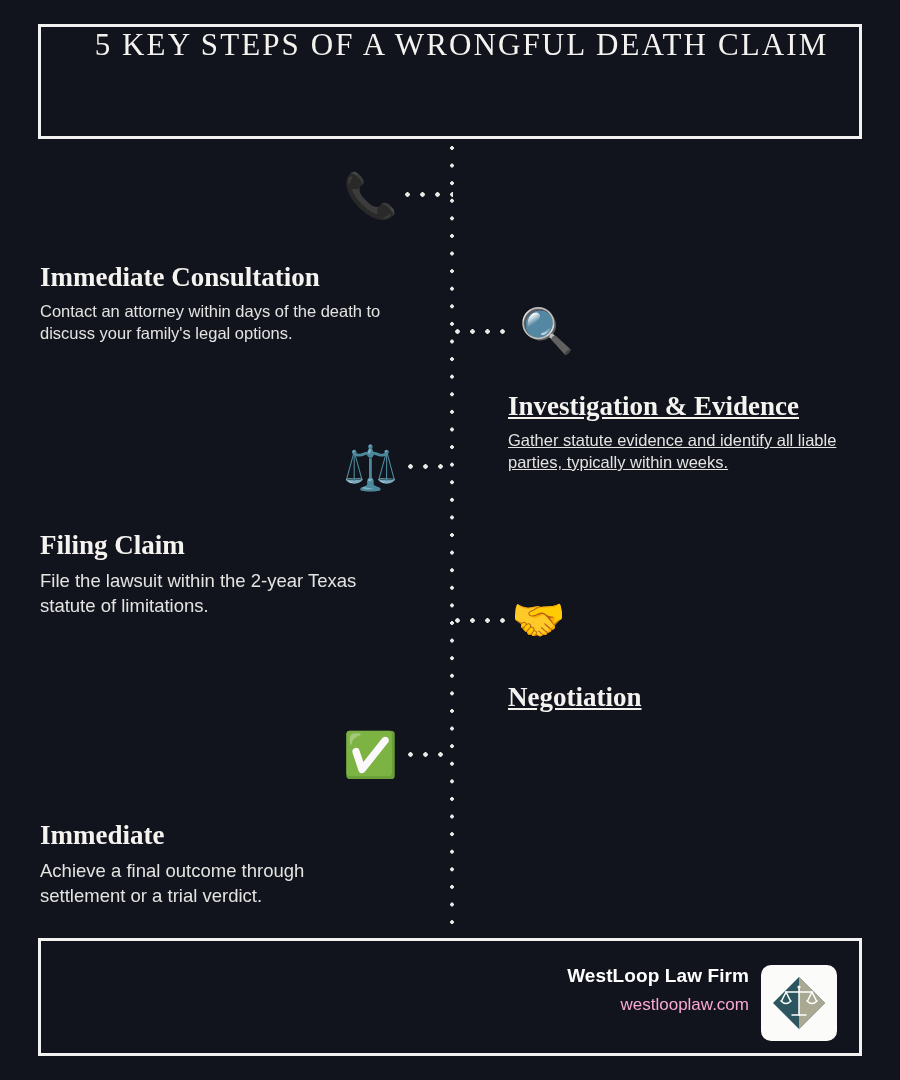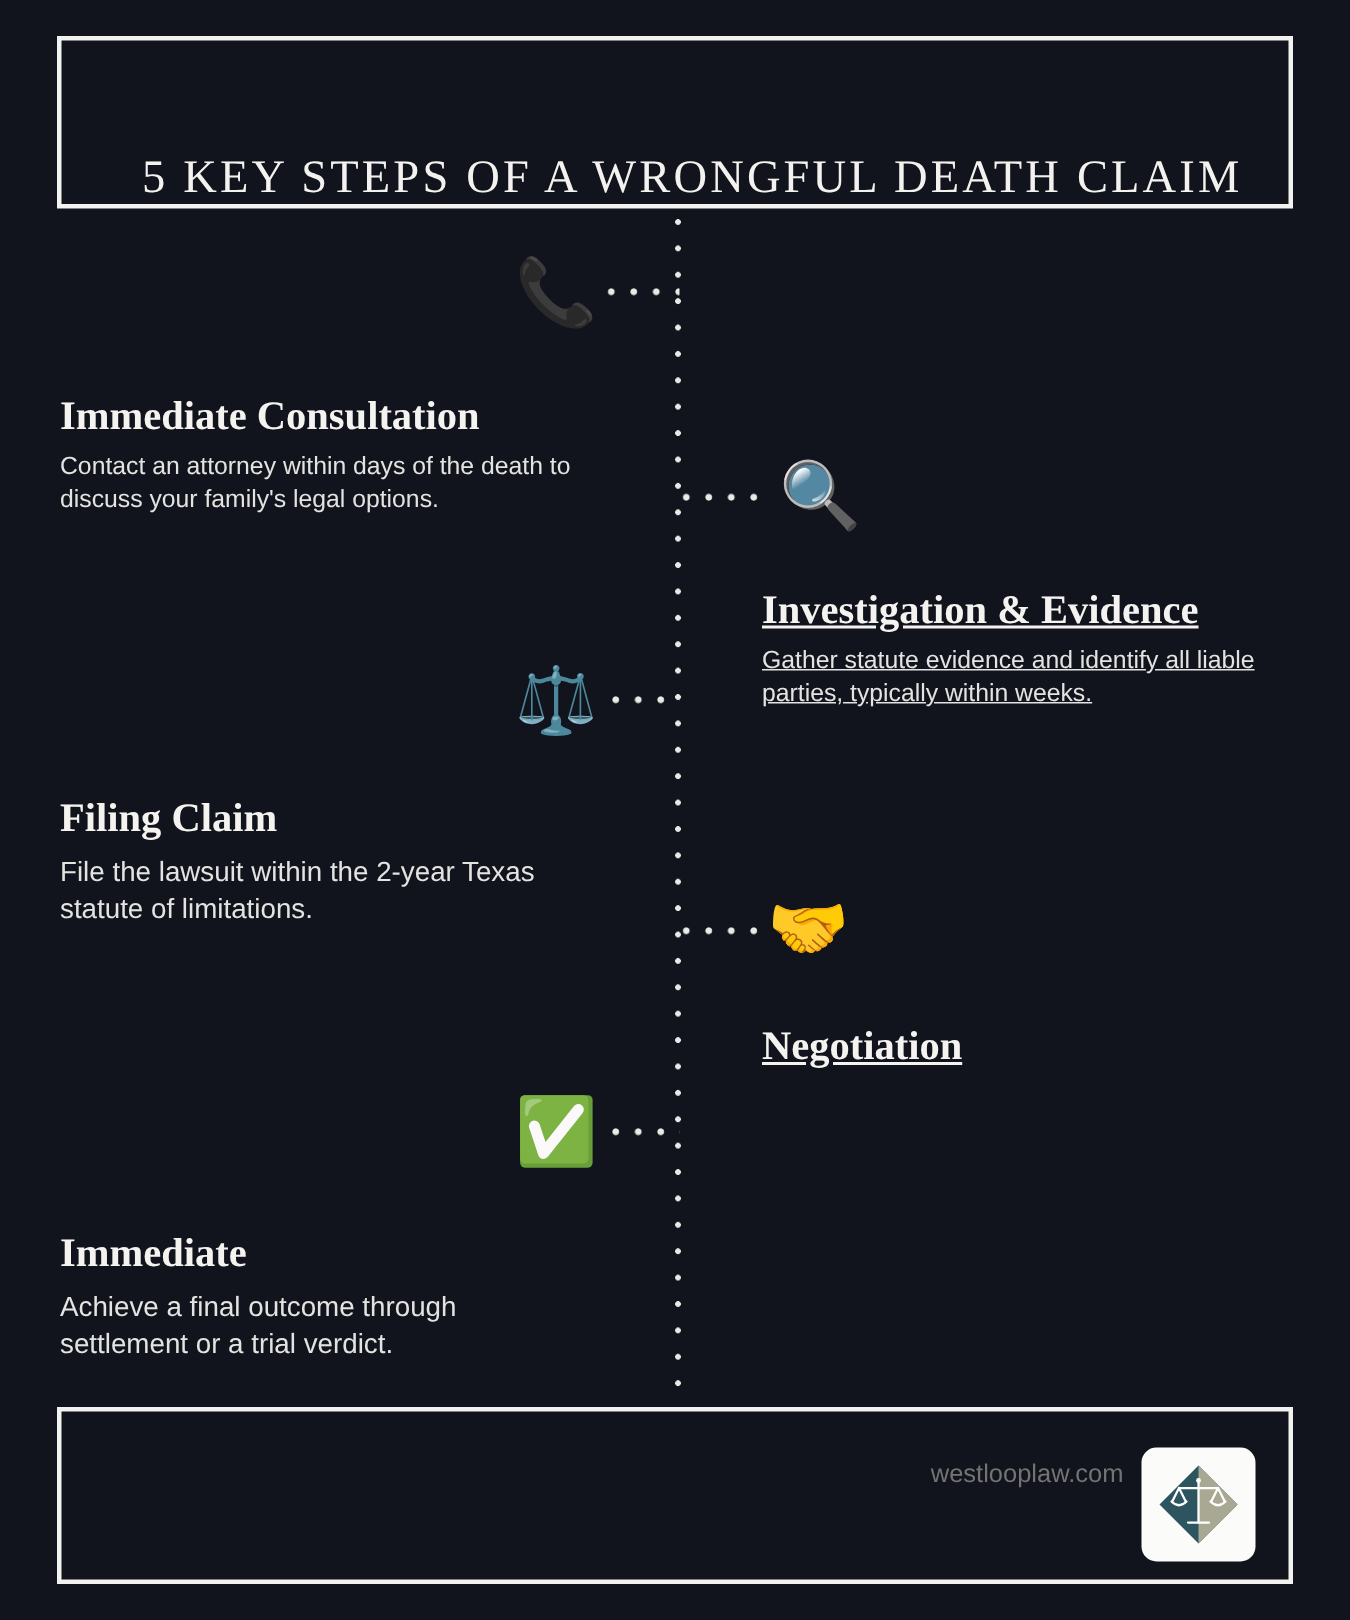--- a/index.html
+++ b/index.html
@@ -21,21 +21,21 @@
   
   #header-box {
     position: absolute;
     left: 38px;
     top: 24px;
     width: 824px;
     height: 115px;
     border: 3px solid #f2f2f0;
     box-sizing: border-box;
     display: flex;
-    align-items: flex-end;
+    align-items: flex-start;
     justify-content: center;
     padding-left: 23px;
   }
   #main-title {
     font-family: "Liberation Serif", "DejaVu Serif", serif;
     font-size: 31px;
     letter-spacing: 2.1px;
     color: #f4f2ef;
     text-transform: uppercase;
     white-space: nowrap;
@@ -119,21 +119,21 @@
     top: 24px;
     text-align: right;
   }
   #brand-name {
     color: #ffffff;
     font-size: 19px;
     font-weight: 700;
     letter-spacing: 0.1px;
   }
   #brand-url {
-    color: #737373;
+    color: #f9a8d4;
     font-size: 17px;
     margin-top: 8px;
   }
   #logo-tile {
     position: absolute;
     right: 22px;
     top: 24px;
     width: 76px;
     height: 76px;
     background: #fbfbfa;
@@ -204,20 +204,21 @@
     </div>
     <div style="position:absolute; left:0; top:93px; width:352px;">
       <div class="step-title">Immediate</div>
       <div class="step-desc">Achieve a final outcome through settlement or a trial verdict.</div>
     </div>
   </div>
 
   <div id="footer-box">
 
     <div id="brand-block">
+      <div id="brand-name">WestLoop Law Firm</div>
       <div id="brand-url">westlooplaw.com</div>
     </div>
 
     <div id="logo-tile">
       <svg width="60" height="60" viewBox="0 0 60 60">
         <defs>
           <clipPath id="diamondClipL">
             <polygon points="30,4 30,56 4,30"></polygon>
           </clipPath>
           <clipPath id="diamondClipR">

